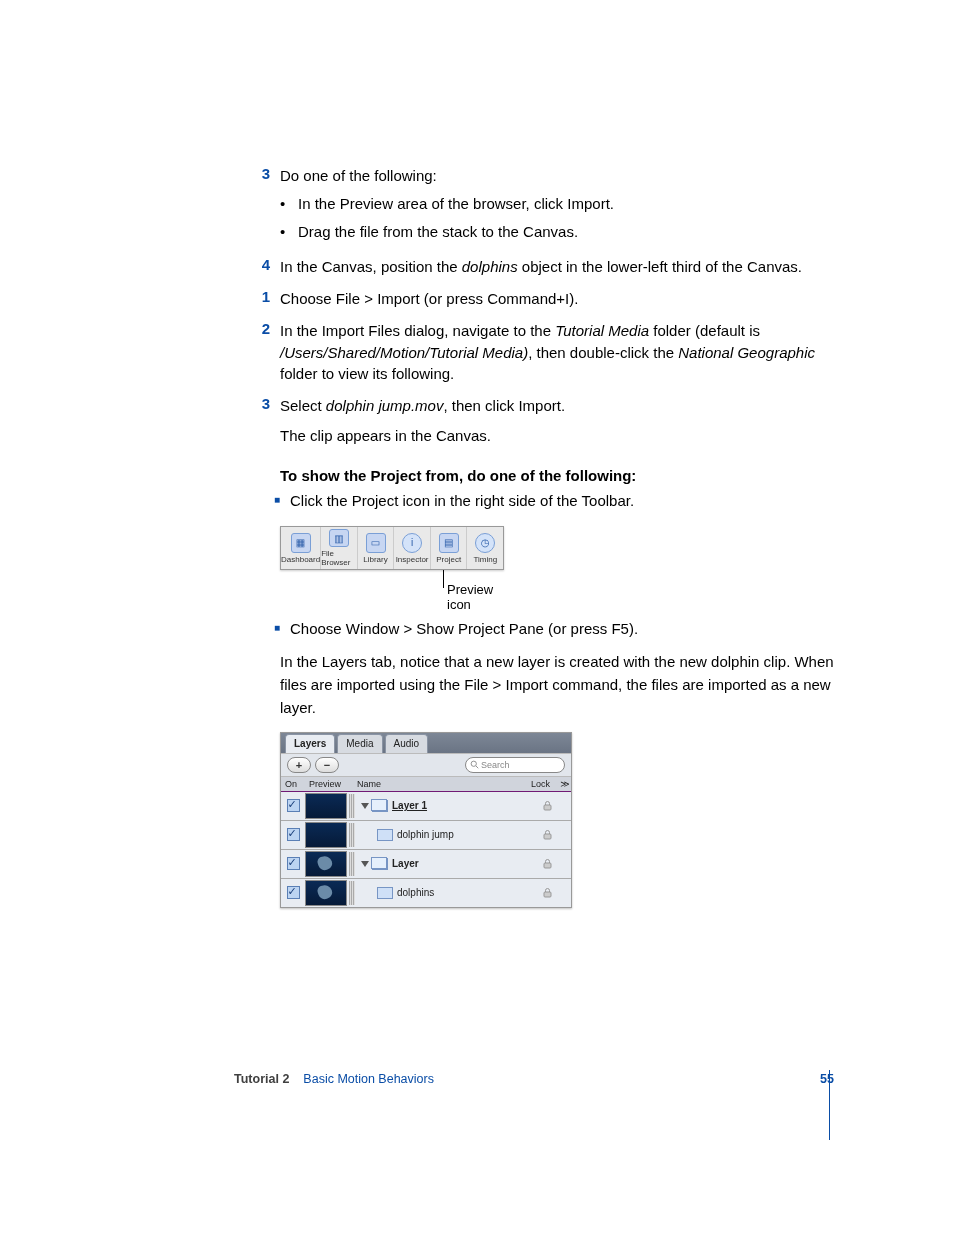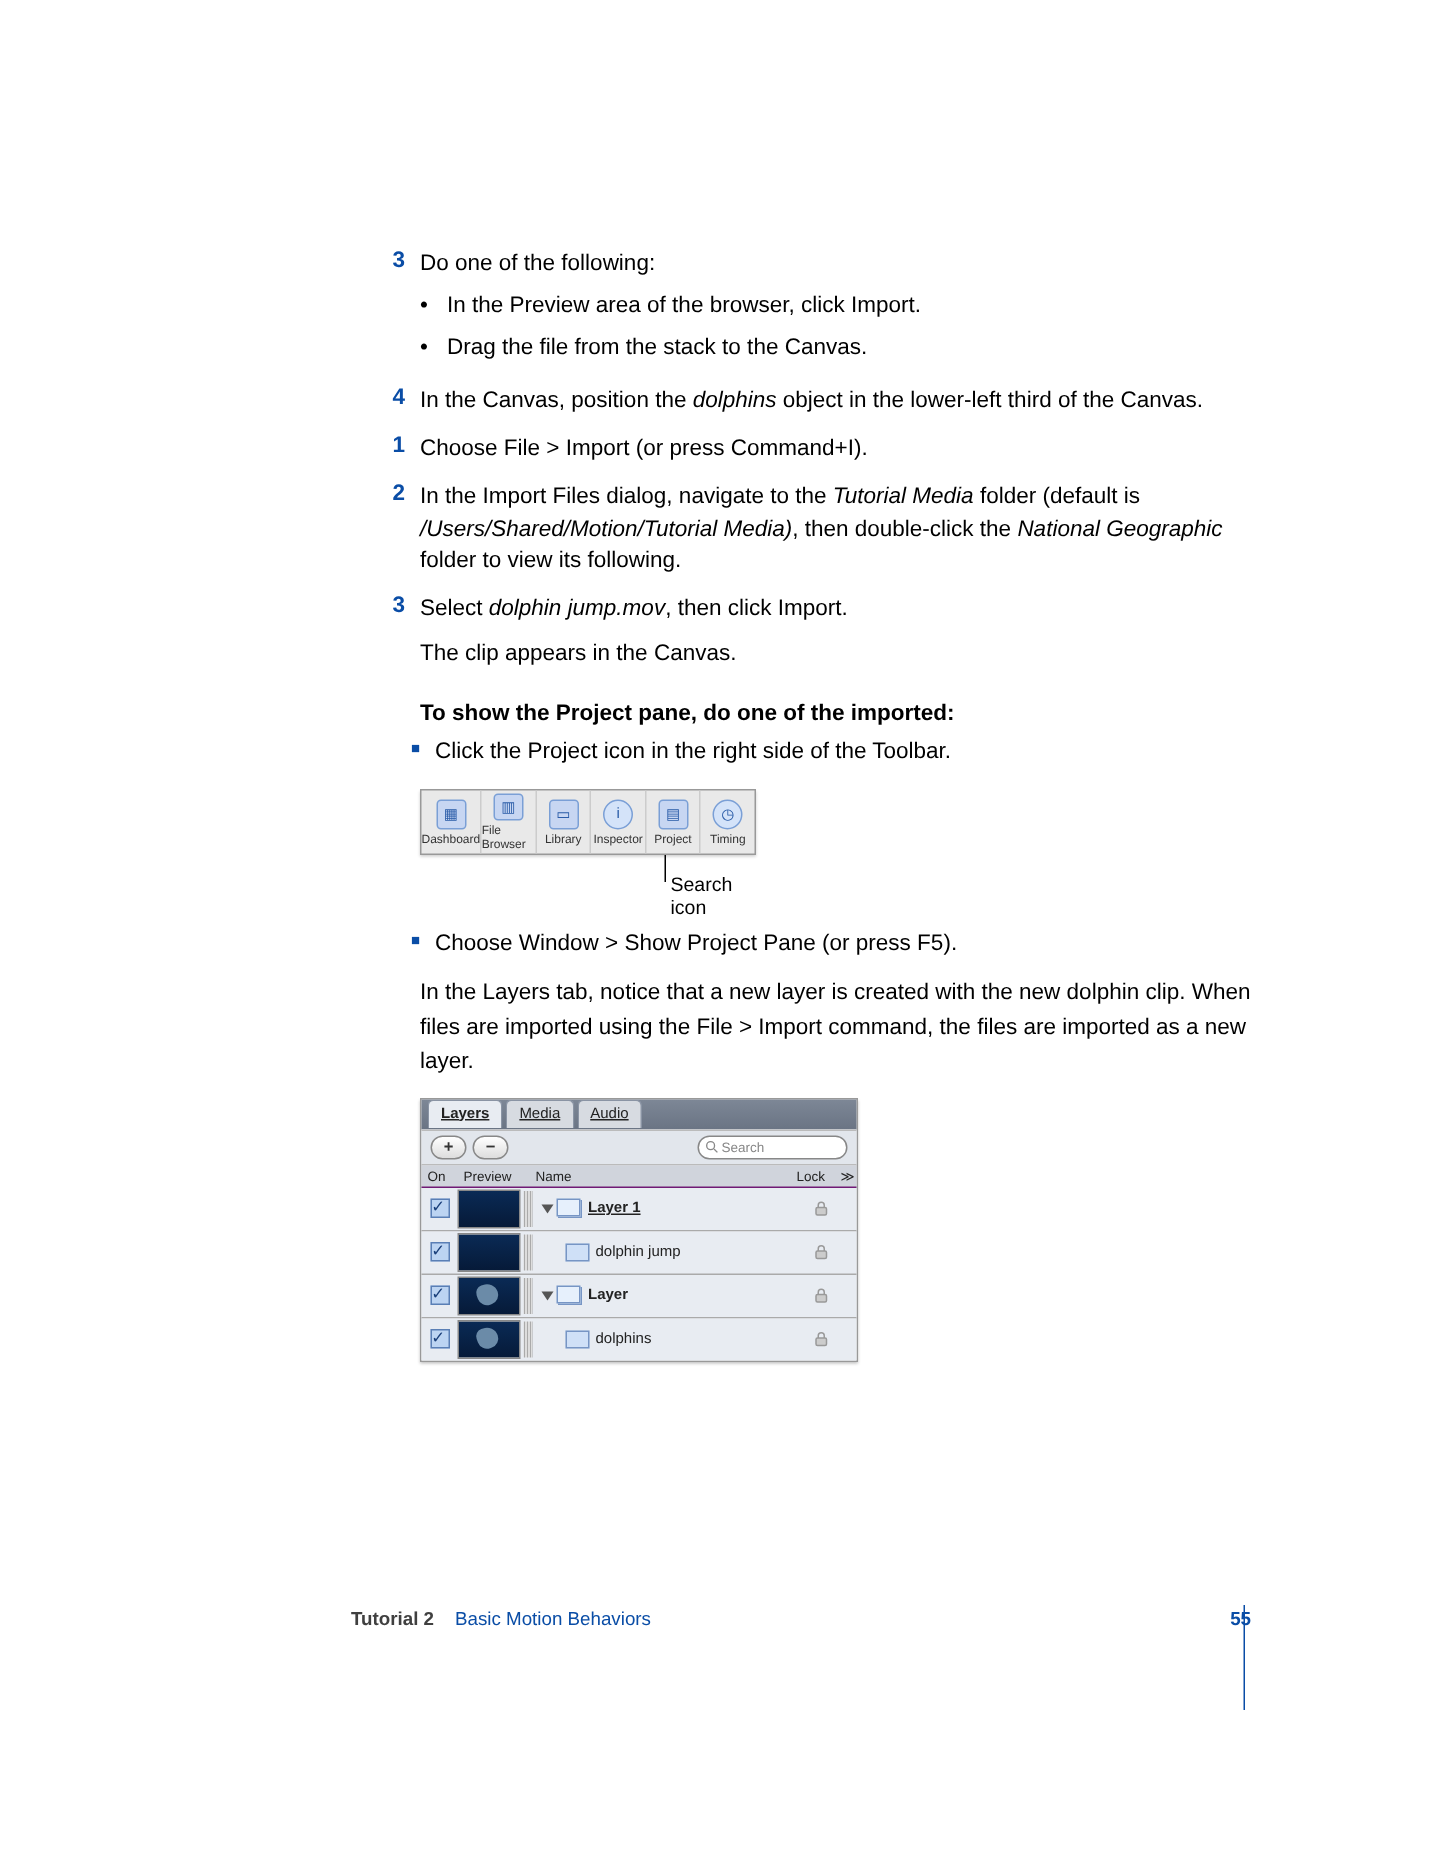--- a/index.html
+++ b/index.html
@@ -135,24 +135,24 @@
   .layers-fig {
     margin: 12px 0 0 46px;
     width: 290px;
     border: 1px solid #999;
     box-shadow: 0 1px 2px rgba(0,0,0,0.25);
     font-size: 10px;
     color: #222;
   }
   .tabs {
     display: flex;
+    align-items: flex-end;
     height: 20px;
     background: linear-gradient(#7d8796, #6a7484);
     padding-left: 4px;
-    text-decoration: underline;
   }
   .tab {
     padding: 3px 8px;
     background: #d7dbe1;
     border: 1px solid #8a94a4;
     border-bottom: none;
     border-radius: 4px 4px 0 0;
     margin-right: 2px;
     font-size: 10px;
     color: #222;
@@ -375,21 +375,21 @@
   </div>
 
   <div class="step">
     <div class="step-num">3</div>
     <div class="step-body">
       <span>Select </span><span class="italic">dolphin jump.mov</span><span>, then click Import.</span>
       <div style="margin-top:8px">The clip appears in the Canvas.</div>
     </div>
   </div>
 
-  <div class="bold-intro">To show the Project pane, do one of the imported:</div>
+  <div class="bold-intro">To show the Project from, do one of the following:</div>
 
   <div class="square-bullet">
     <span class="sq">■</span>
     <span class="txt">Click the Project icon in the right side of the Toolbar.</span>
   </div>
 
   <div class="toolbar-fig">
     <div class="toolbar">
       <div class="tbtn">
         <div class="ticon">▦</div>
@@ -411,21 +411,21 @@
         <div class="ticon">▤</div>
         <span>Project</span>
       </div>
       <div class="tbtn">
         <div class="ticon circle">◷</div>
         <span>Timing</span>
       </div>
     </div>
     <div class="callout">
       <div class="line"></div>
-      <div class="lbl">Search icon</div>
+      <div class="lbl">Preview icon</div>
     </div>
   </div>
 
   <div class="square-bullet" style="margin-top:18px">
     <span class="sq">■</span>
     <span class="txt">
       <span>Choose Window &gt; Show Project Pane (or press </span><span class="mono">F5</span><span>).</span>
     </span>
   </div>
 

